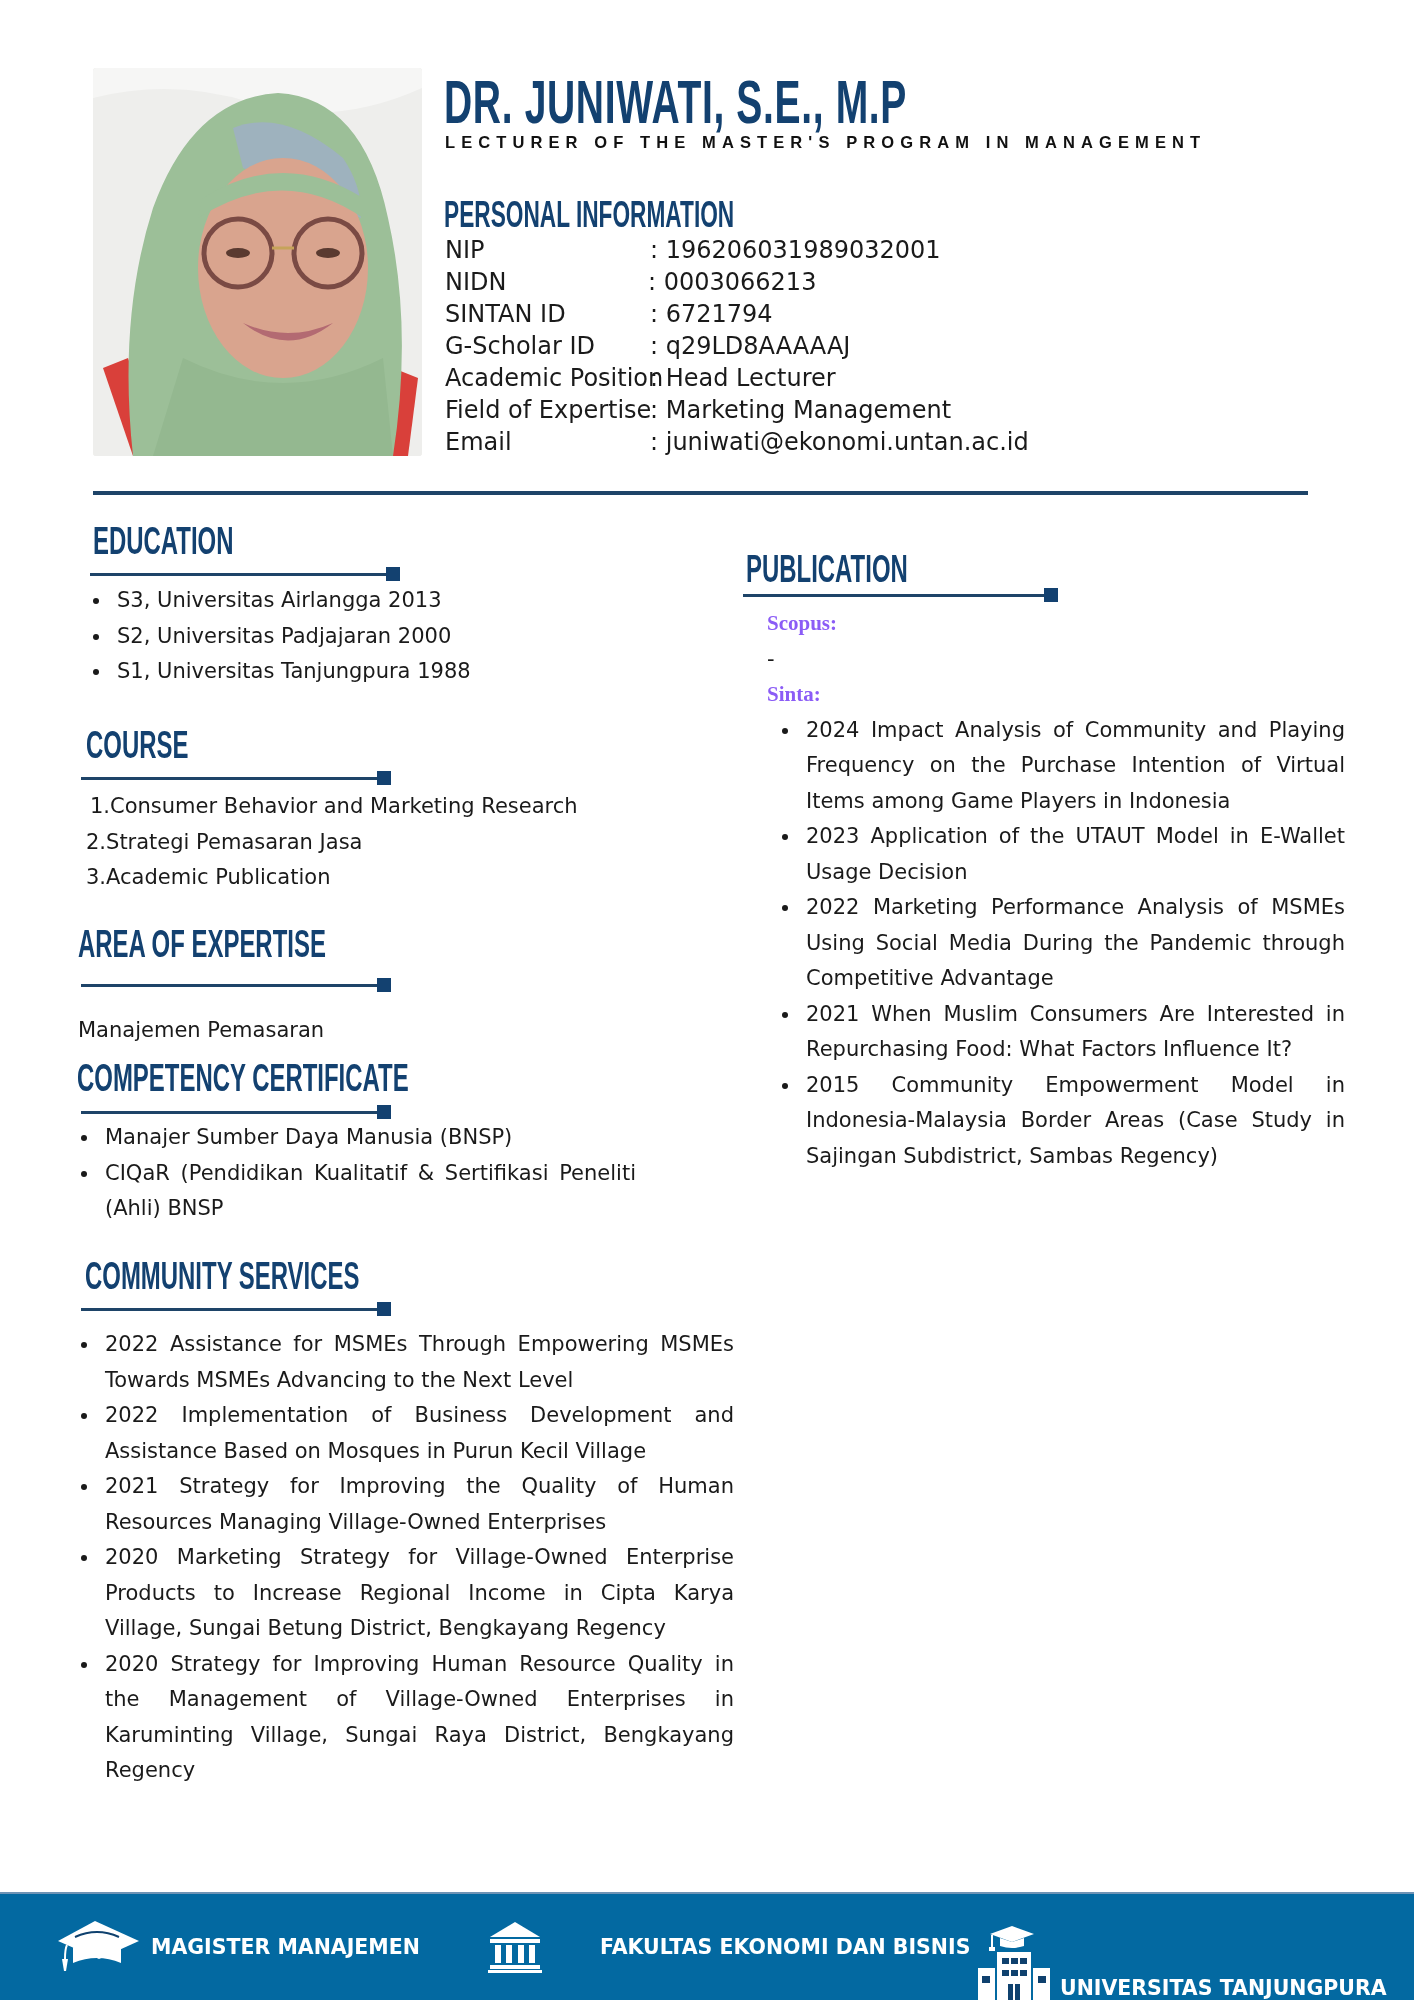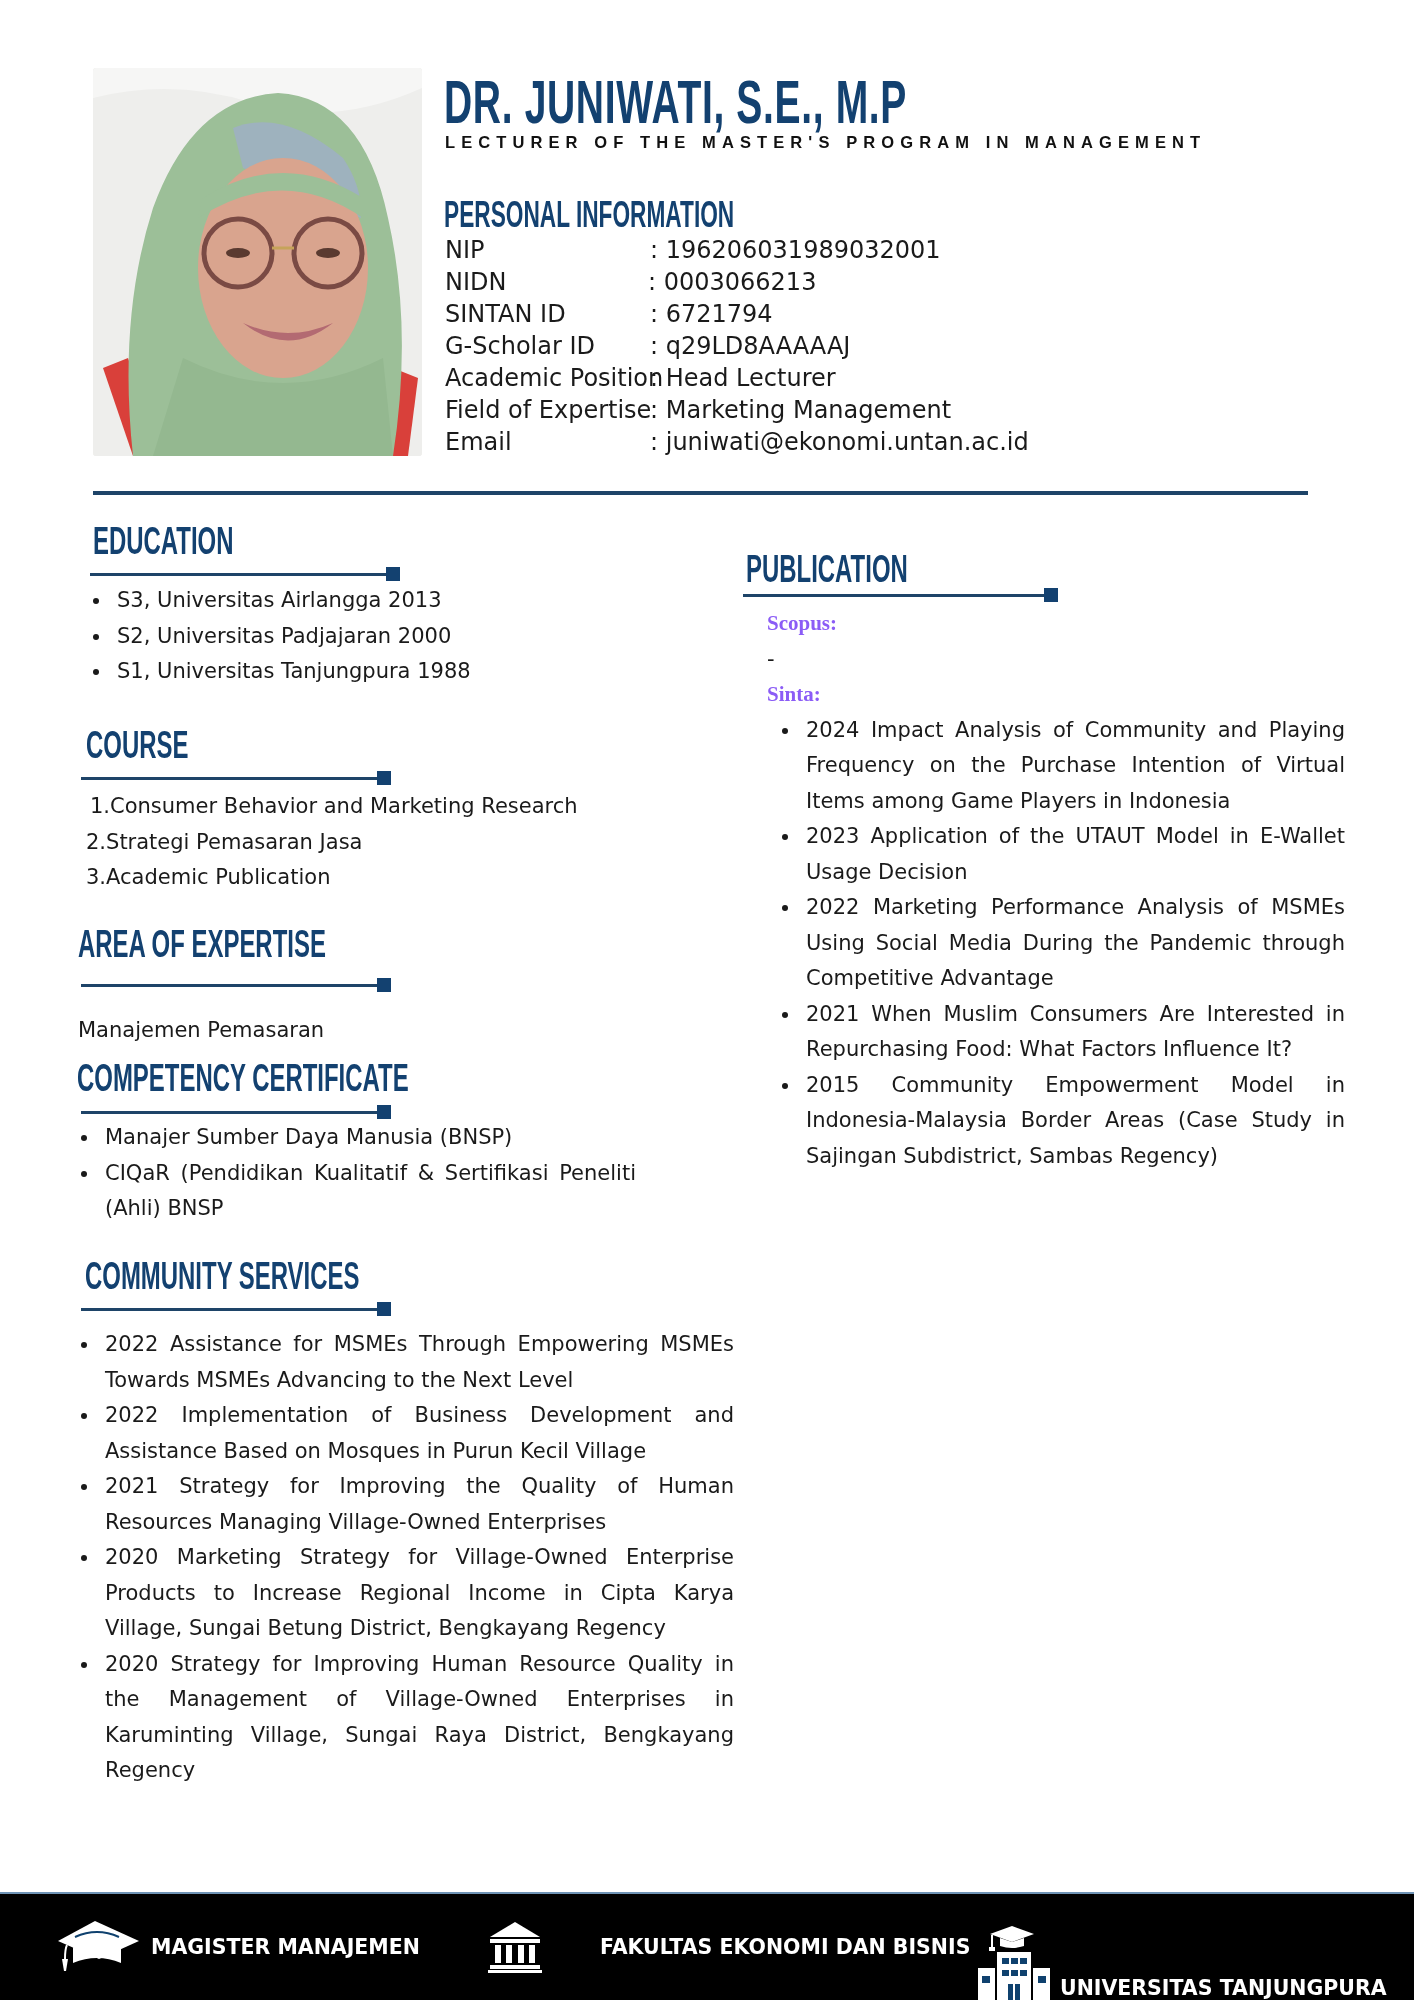--- a/index.html
+++ b/index.html
@@ -33,21 +33,21 @@
   ul.bul { list-style: none; }
   ul.bul li { position: relative; padding-left: 27px; text-align: justify; text-align-last: left; }
   ul.bul li::before { content: ""; position: absolute; left: 3px; top: 15px; width: 6px; height: 6px; border-radius: 50%; background: #1a1a1a; }
   ol.num { list-style: none; }
   ol.num li { display: flex; white-space: nowrap; }
   ol.num li .n { display: inline-block; min-width: 0; }
 
   .bold-label { font-weight: 700; color: #8b5cf6; font-family: Liberation Serif, serif; }
 
   
-  .footer { position: absolute; left: 0; top: 1892px; width: 1414px; height: 108px; background: #000000; border-top: 2px solid #6e93b5; }
+  .footer { position: absolute; left: 0; top: 1892px; width: 1414px; height: 108px; background: #0369a1; border-top: 2px solid #6e93b5; }
   .f-item { position: absolute; top: 0; height: 106px; display: flex; align-items: center; color: #fff; font-weight: 700; font-size: 20.5px; white-space: nowrap; }
   .f-item svg { margin-right: 10px; }
 </style>
 </head>
 <body>
 
 <div class="photo">
   <svg viewBox="0 0 329 388" preserveAspectRatio="none">
     <rect width="329" height="388" fill="#eeeeec"></rect>
     <path d="M0 30 Q80 10 160 35 T329 20 V0 H0Z" fill="#f6f6f5"></path>

